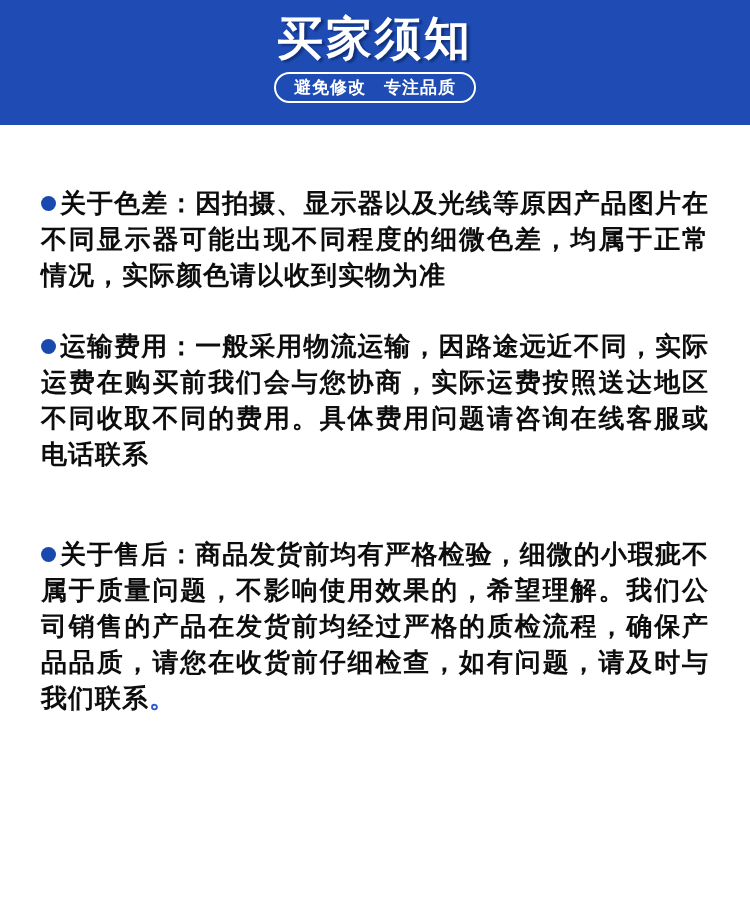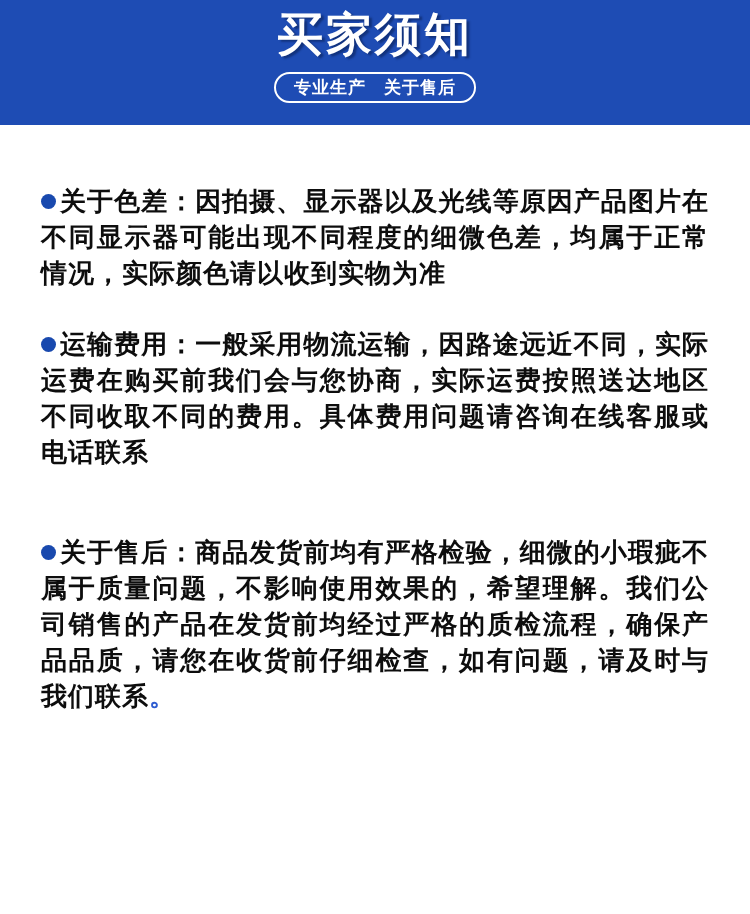--- a/index.html
+++ b/index.html
@@ -5,21 +5,21 @@
   html, body { margin: 0; padding: 0; background: #ffffff; }
   * { box-sizing: border-box; }
 
   .page {
     position: relative;
     width: 750px;
     height: 748px;
     margin: 0 auto;
     background: #ffffff;
     overflow: hidden;
-    font-family: Liberation Mono, monospace;
+    font-family: Liberation Sans, sans-serif;
   }
 
   
   .banner {
     width: 100%;
     height: 125px;
     background: var(--banner-blue, #1e4cb4);
     display: flex;
     flex-direction: column;
     align-items: center;
@@ -85,21 +85,21 @@
   .notice.m5 { margin-top: 64px; }
 </style>
 </head>
 <body>
 
 <div class="page">
 
   <header class="banner">
     <h1 class="banner-title">买家须知</h1>
     <div class="subtitle-pill">
-      <span>专业生产　关于售后</span>
+      <span>避免修改　专注品质</span>
     </div>
   </header>
 
   <main class="content">
     <p class="notice m1">
       <span class="bullet"></span><span class="label">关于色差：</span><span class="body">因拍摄、显示器以及光线等原因产品图片在不同显示器可能出现不同程度的细微色差，均属于正常情况，实际颜色请以收到实物为准</span><span class="tail"></span>
     </p>
       <p class="notice m4">
       <span class="bullet"></span><span class="label">运输费用：</span><span class="body">一般采用物流运输，因路途远近不同，实际运费在购买前我们会与您协商，实际运费按照送达地区不同收取不同的费用。具体费用问题请咨询在线客服或电话联系</span><span class="tail"></span>
     </p>

